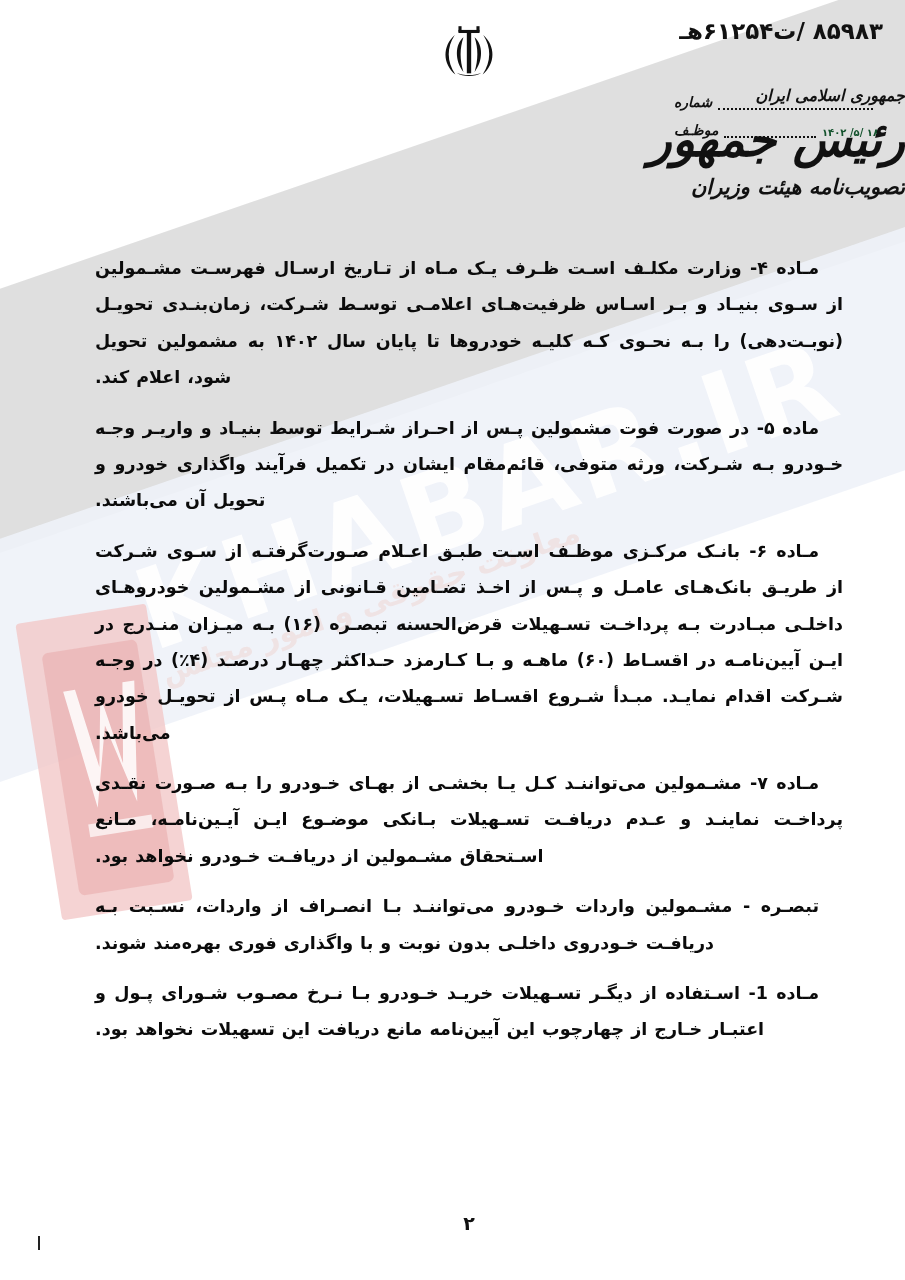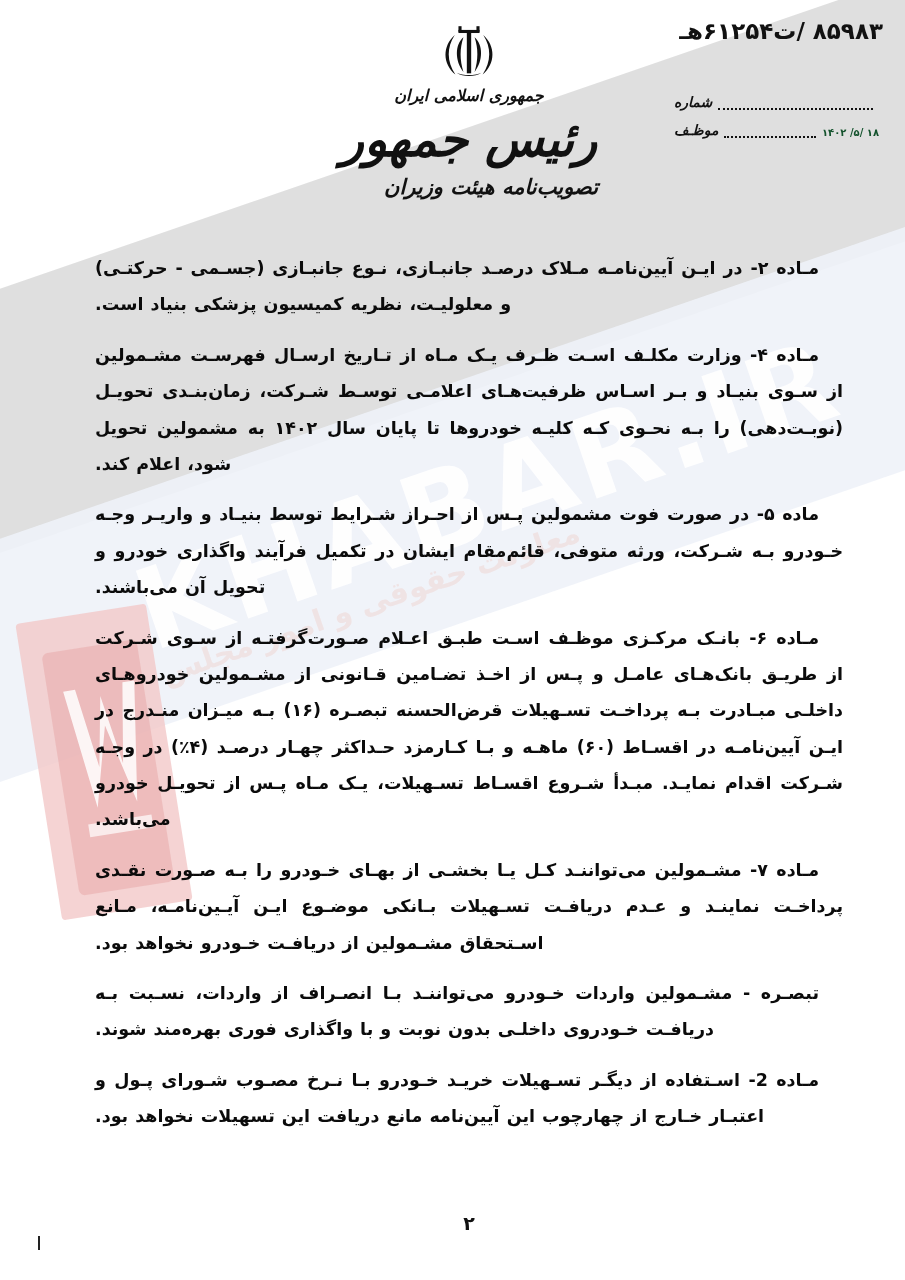--- a/index.html
+++ b/index.html
@@ -179,21 +179,21 @@
     color: #14532d;
     letter-spacing: 1px;
     white-space: nowrap;
     direction: ltr;
   }
 
   .emblem-block {
     position: absolute;
     left: 0; right: 0;
     top: 20px;
-    text-align: center;
+    text-align: right;
   }
 
   .emblem {
     width: 62px;
     height: 62px;
     margin: 0 auto 4px;
     display: block;
   }
 
   .country-line {
@@ -340,39 +340,36 @@
         </svg>
 
         <div class="country-line">جمهوری اسلامی ایران</div>
         <div class="president-line">رئیس جمهور</div>
         <div class="resolution-line">تصویب‌نامه هیئت وزیران</div>
       </div>
     </div>
 
     <div class="doc-body" id="body-container">
         <div class="article lead">
-          <p><span class="art-label">مـاده ۲-</span><span> در ایـن آیین‌نامـه مـلاک درصـد جانبـازی، نـوع جانبـازی (جسـمی - حرکتـی) و معلولیـت، نظریه کمیسیون پزشکی بنیاد است.</span></p>
-        </div>
-        <div class="article lead">
           <p><span class="art-label">مـاده ۴-</span><span> وزارت مکلـف اسـت ظـرف یـک مـاه از تـاریخ ارسـال فهرسـت مشـمولین از سـوی بنیـاد و بـر اسـاس ظرفیت‌هـای اعلامـی توسـط شـرکت، زمان‌بنـدی تحویـل (نوبـت‌دهی) را بـه نحـوی کـه کلیـه خودروها تا پایان سال ۱۴۰۲ به مشمولین تحویل شود، اعلام کند.</span></p>
         </div>
         <div class="article lead">
           <p><span class="art-label">ماده ۵-</span><span> در صورت فوت مشمولین پـس از احـراز شـرایط توسط بنیـاد و واریـر وجـه خـودرو بـه شـرکت، ورثه متوفی، قائم‌مقام ایشان در تکمیل فرآیند واگذاری خودرو و تحویل آن می‌باشند.</span></p>
         </div>
         <div class="article lead">
           <p><span class="art-label">مـاده ۶-</span><span> بانـک مرکـزی موظـف اسـت طبـق اعـلام صـورت‌گرفتـه از سـوی شـرکت از طریـق بانک‌هـای عامـل و پـس از اخـذ تضـامین قـانونی از مشـمولین خودروهـای داخلـی مبـادرت بـه پرداخـت تسـهیلات قرض‌الحسنه تبصـره (۱۶) بـه میـزان منـدرج در ایـن آیین‌نامـه در اقسـاط (۶۰) ماهـه و بـا کـارمزد حـداکثر چهـار درصـد (۴٪) در وجـه شـرکت اقدام نمایـد. مبـدأ شـروع اقسـاط تسـهیلات، یـک مـاه پـس از تحویـل خودرو می‌باشد.</span></p>
         </div>
         <div class="article lead">
           <p><span class="art-label">مـاده ۷-</span><span> مشـمولین می‌تواننـد کـل یـا بخشـی از بهـای خـودرو را بـه صـورت نقـدی پرداخـت نماینـد و عـدم دریافـت تسـهیلات بـانکی موضـوع ایـن آیـین‌نامـه، مـانع اسـتحقاق مشـمولین از دریافـت خـودرو نخواهد بود.</span></p>
         </div>
         <div class="article lead">
           <p><span class="art-label">تبصـره -</span><span> مشـمولین واردات خـودرو می‌تواننـد بـا انصـراف از واردات، نسـبت بـه دریافـت خـودروی داخلـی بدون نوبت و با واگذاری فوری بهره‌مند شوند.</span></p>
         </div>
         <div class="article lead">
-          <p><span class="art-label">مـاده 2-</span><span> اسـتفاده از دیگـر تسـهیلات خریـد خـودرو بـا نـرخ مصـوب شـورای پـول و اعتبـار خـارج از چهارچوب این آیین‌نامه مانع دریافت این تسهیلات نخواهد بود.</span></p>
+          <p><span class="art-label">مـاده 1-</span><span> اسـتفاده از دیگـر تسـهیلات خریـد خـودرو بـا نـرخ مصـوب شـورای پـول و اعتبـار خـارج از چهارچوب این آیین‌نامه مانع دریافت این تسهیلات نخواهد بود.</span></p>
         </div>
       </div>
 
     <div class="doc-footer">
       <span class="page-number">۲</span>
     </div>
 
     <div class="edge-tick"></div>
   </div>
 </div>

